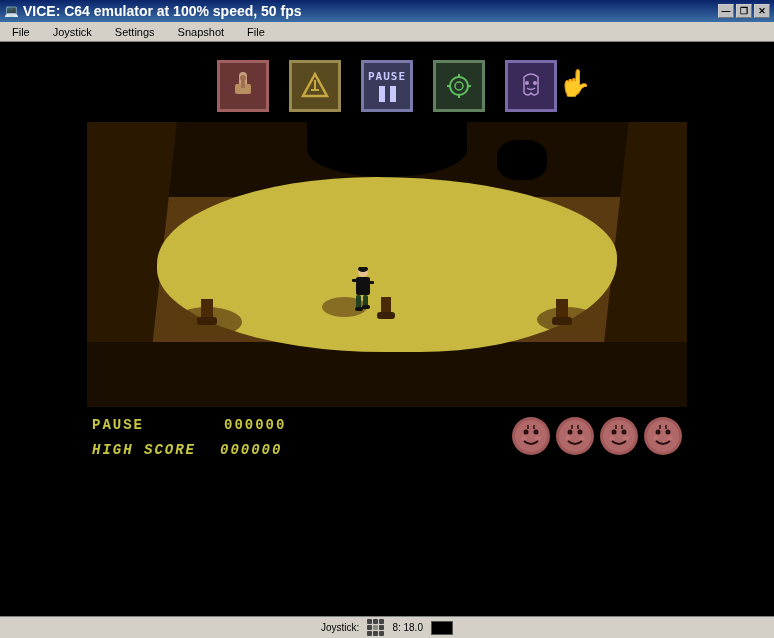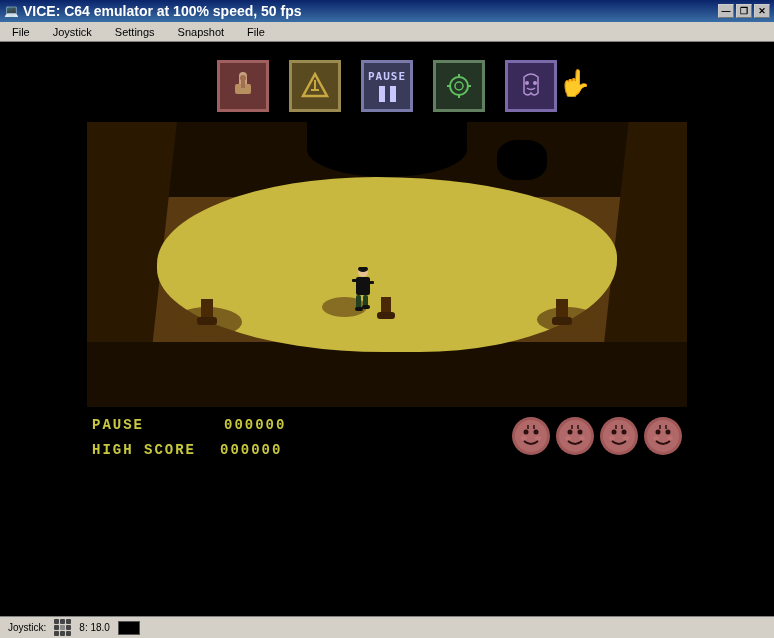--- a/index.html
+++ b/index.html
@@ -158,21 +158,21 @@
       overflow: hidden;
     }
 
     
     #bottom-bar {
       width: 774px;
       height: 22px;
       background: #d4d0c8;
       display: flex;
       align-items: center;
-      justify-content: flex-start;
+      justify-content: center;
       padding: 8px 8px;
       border-top: 1px solid #808080;
       position: absolute;
       bottom: 0;
     }
     #bottom-info {
       font-size: 10px;
       color: #000;
       display: flex;
       align-items: center;
@@ -339,21 +339,21 @@
       </svg>
     </div>
   </div>
 
   <div id="status-area">
     <div id="score-panel">
       <div style="display:flex;gap:80px;">
         <span>PAUSE</span>
         <span>000000</span>
       </div>
-      <div style="display:flex;gap:24px;">
+      <div style="display:flex;gap:24px;font-style:italic;">
         <span>HIGH  SCORE</span>
         <span>000000</span>
       </div>
     </div>
 
     <div id="lives-panel">
 
       <div class="life-face">
         <svg width="34" height="34" viewBox="0 0 34 34">
           <circle cx="17" cy="17" r="16" fill="#b06868"></circle>

